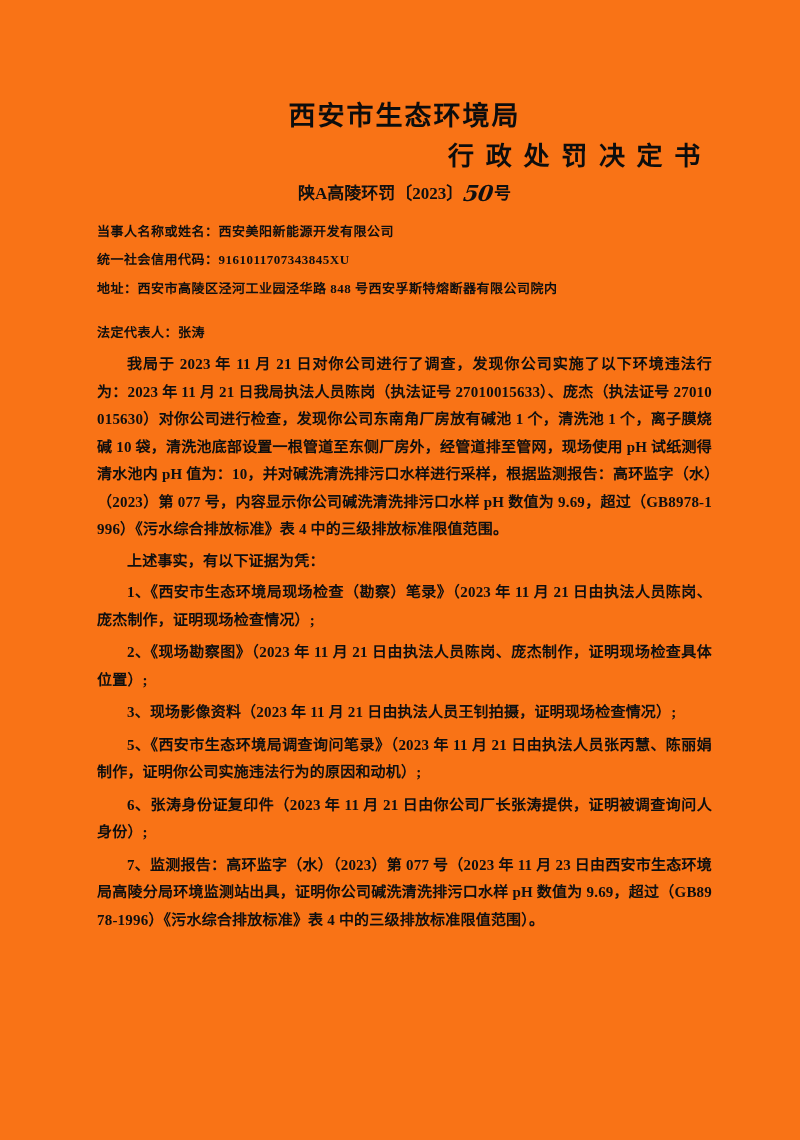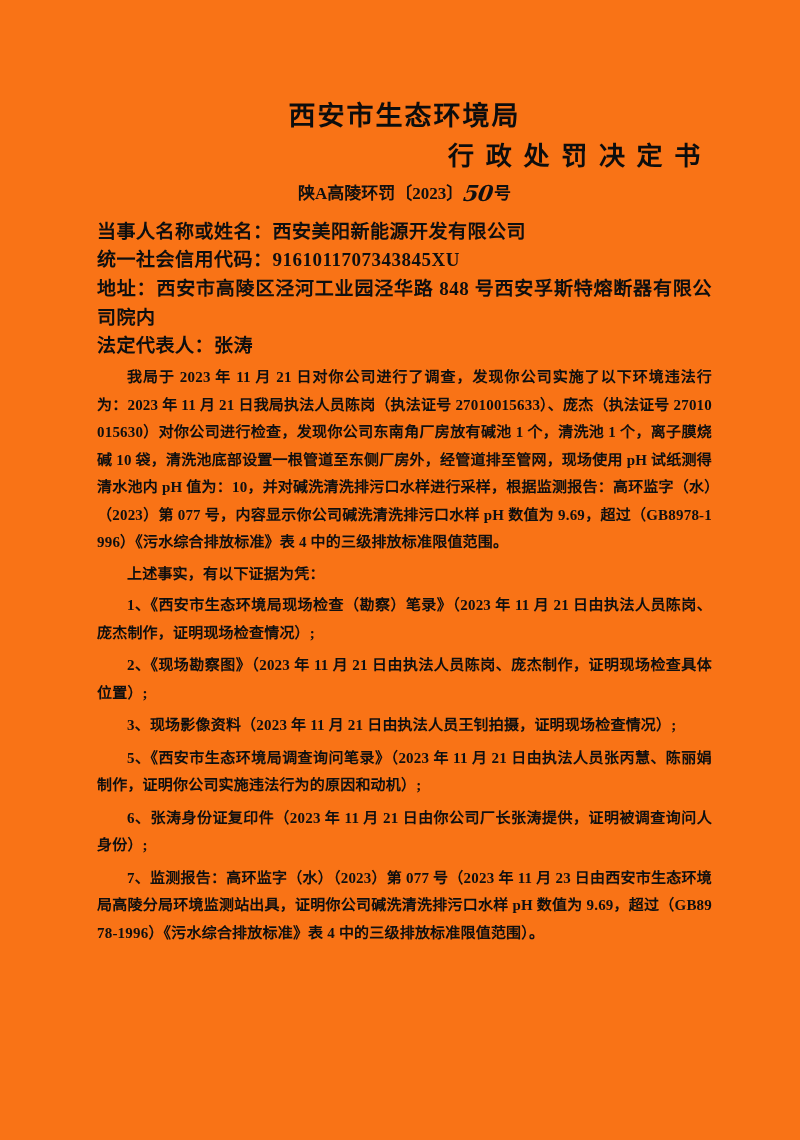--- a/index.html
+++ b/index.html
@@ -56,27 +56,27 @@
     line-height: 20px;
     transform: skewX(-8deg) translateY(2px);
     letter-spacing: -1px;
     padding: 0 1px;
   }
   .party-block {
     margin-top: 10px;
   }
   .party-line {
     margin: 0;
-    font-size: 19px;
+    font-size: 13px;
     font-weight: 600;
     color: #0f0f0f;
     text-align: justify;
   }
   .party-line.gap-lg { line-height: 29px; }
-  .party-line.gap-sm { margin-top: 0; line-height: 27px; }
+  .party-line.gap-sm { margin-top: 16px; line-height: 27px; }
   .party-line:first-child { margin-top: 0; line-height: 27px; }
   .party-label { letter-spacing: 0.5px; }
   .party-value { letter-spacing: 0.5px; }
   .body-block {
     margin-top: 5px;
   }
   .body-para {
     margin: 0 0 4px 0;
     font-size: 15px;
     line-height: 27.5px;

